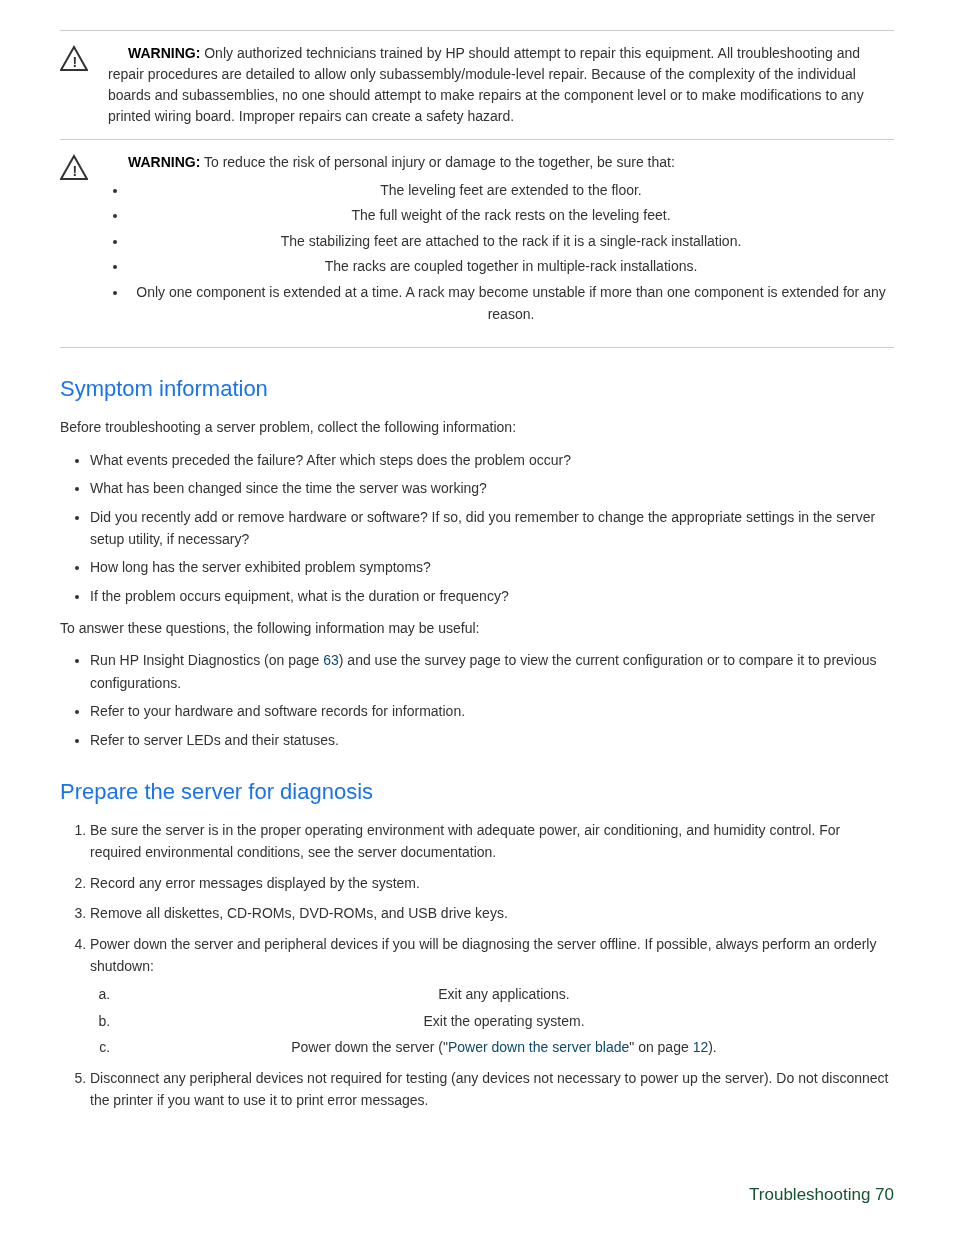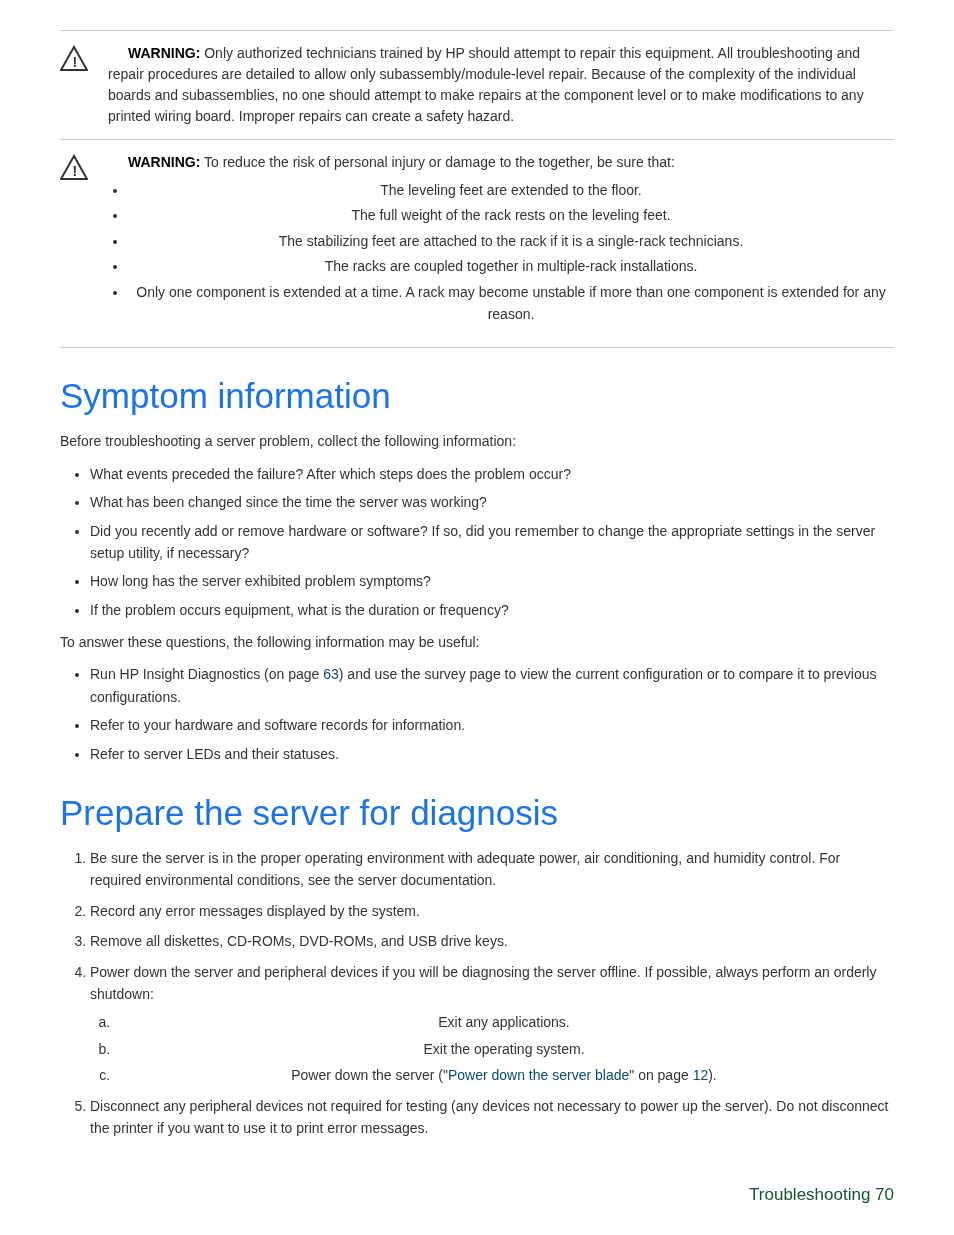--- a/index.html
+++ b/index.html
@@ -56,21 +56,21 @@
       margin-left: 20px;
       text-align: center;
     }
 
     .warning-content ul li {
       margin-bottom: 3px;
     }
 
     .section-title {
       color: #1a73e8;
-      font-size: 35px;
+      font-size: 22px;
       font-weight: normal;
       margin-top: 28px;
       margin-bottom: 14px;
     }
 
     .body-text {
       line-height: 1.6;
       margin-bottom: 10px;
     }
 
@@ -142,21 +142,21 @@
       <polygon points="14,2 27,25 1,25" stroke="#333" stroke-width="2" fill="none"></polygon>
       <text x="12.5" y="22" font-size="14" fill="#333" font-weight="bold">!</text>
     </svg>
   </div>
   <div class="warning-content">
     <span class="warning-label">WARNING:</span>
     <span>To reduce the risk of personal injury or damage to the together, be sure that:</span>
     <ul class="bullet-list">
     <li>The leveling feet are extended to the floor.</li>
         <li>The full weight of the rack rests on the leveling feet.</li>
-        <li>The stabilizing feet are attached to the rack if it is a single-rack technicians.</li>
+        <li>The stabilizing feet are attached to the rack if it is a single-rack installation.</li>
         <li>The racks are coupled together in multiple-rack installations.</li>
         <li>Only one component is extended at a time. A rack may become unstable if more than one component is extended for any reason.</li>
       </ul>
   </div>
 </div>
 
 <h2 class="section-title">Symptom information</h2>
 
 <p class="body-text">Before troubleshooting a server problem, collect the following information:</p>
 

